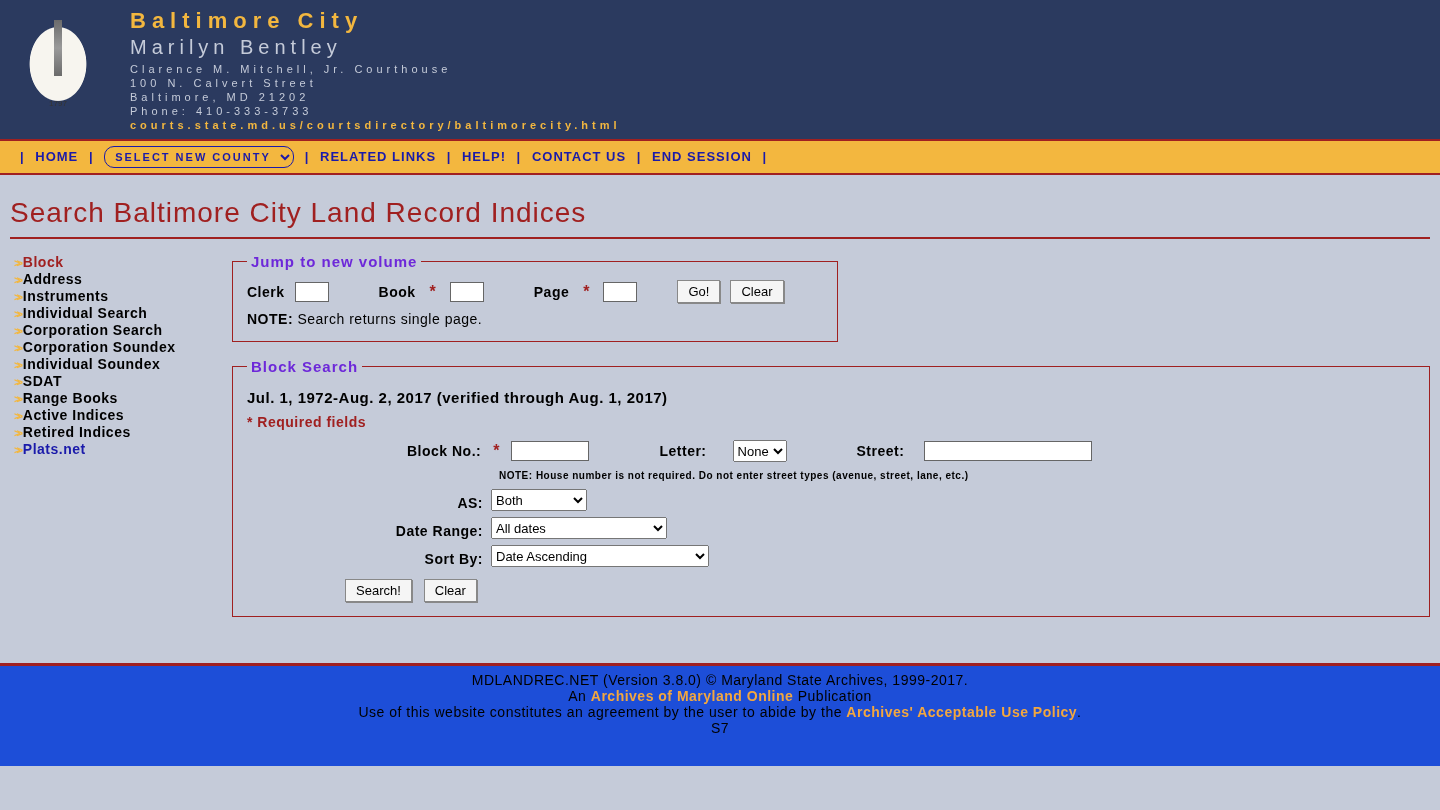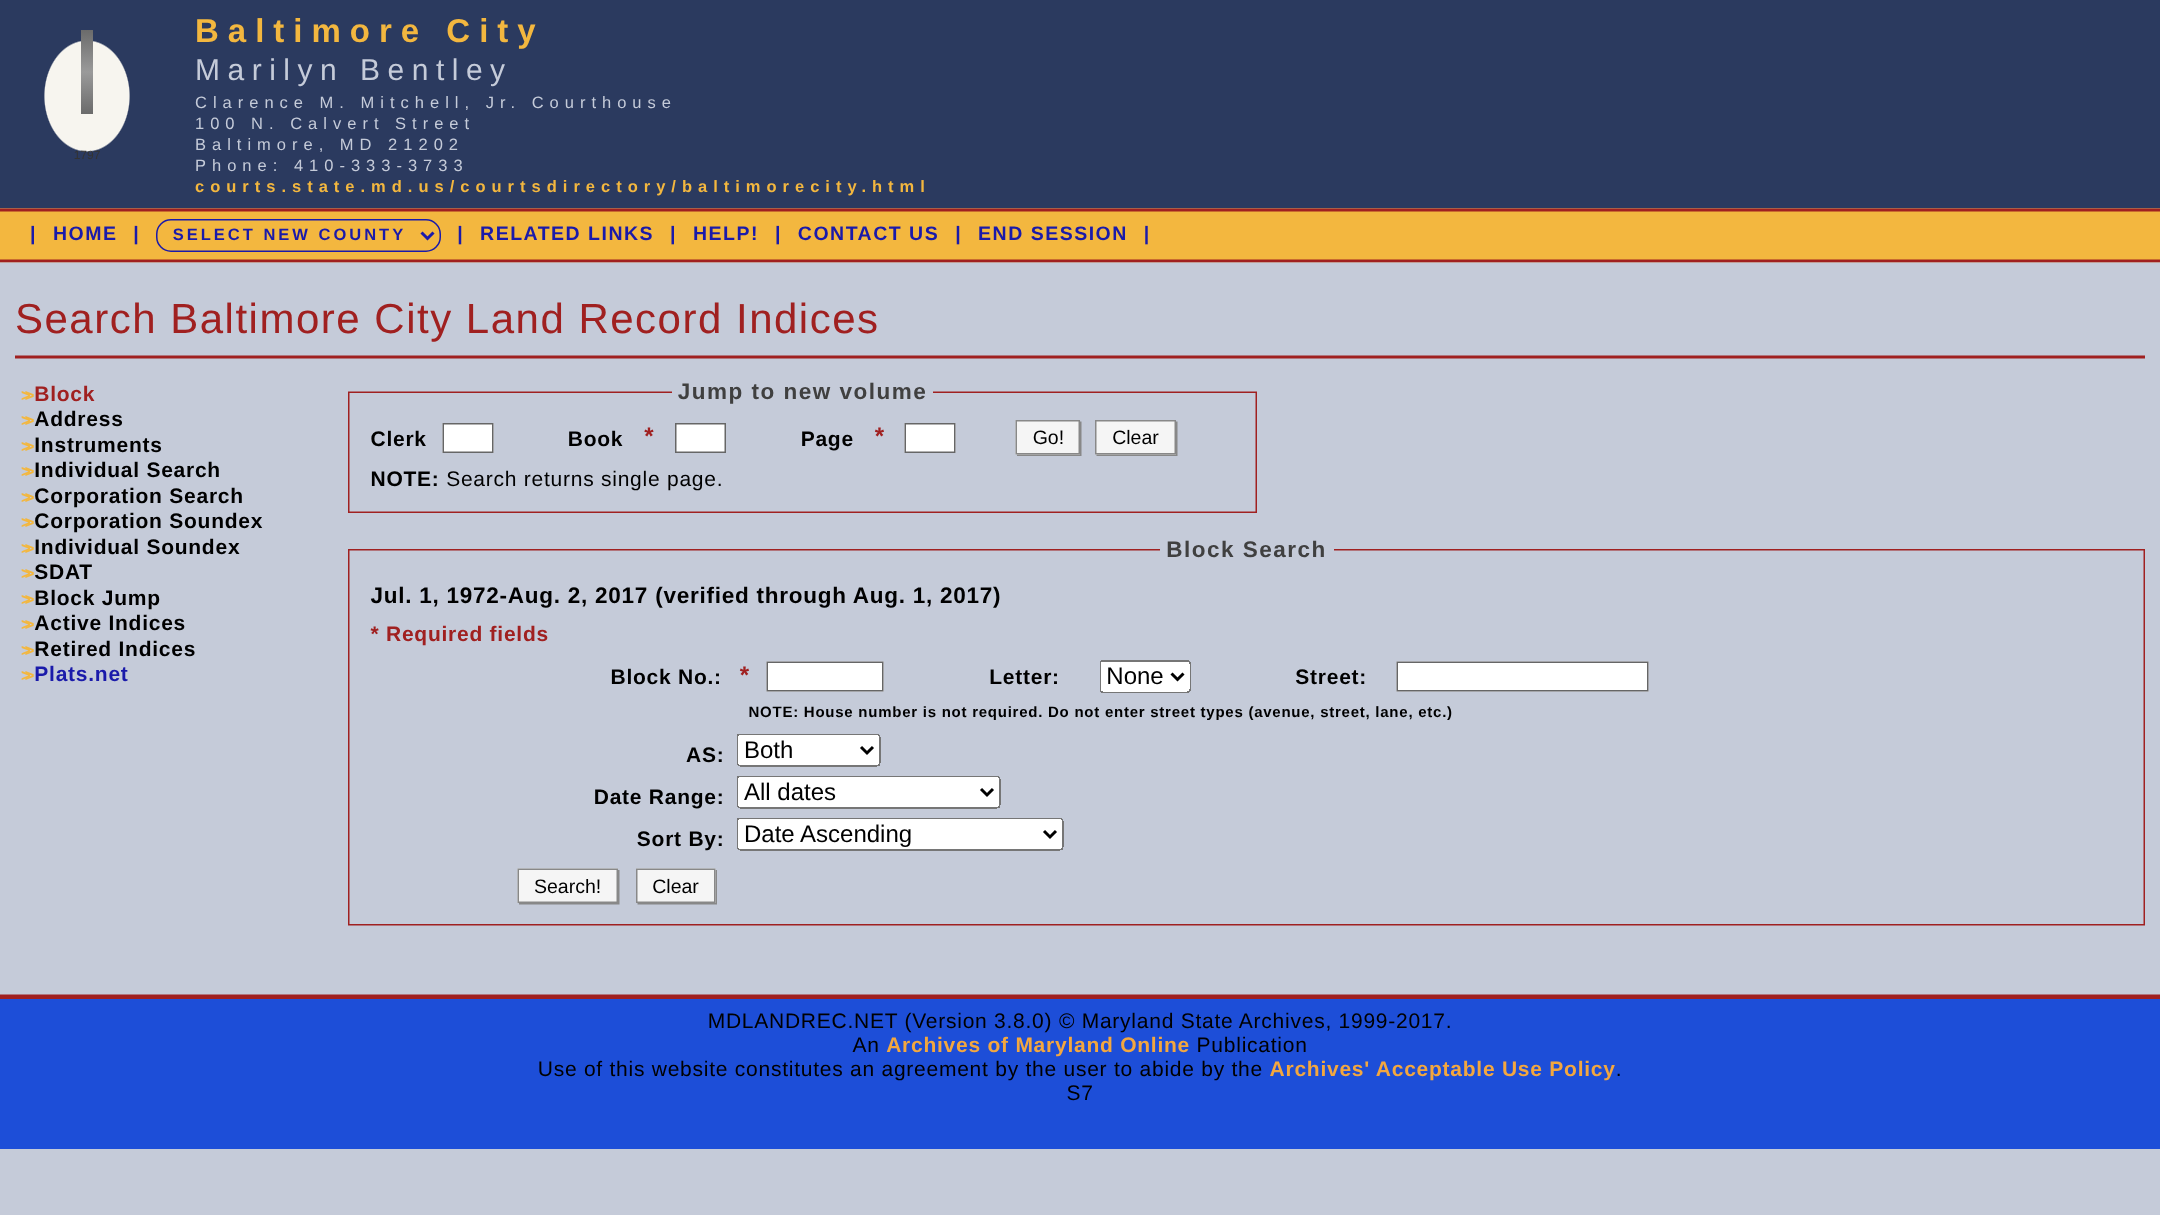--- a/index.html
+++ b/index.html
@@ -127,26 +127,25 @@
   .sidebar-item.active span.lbl { color: #a02020; }
   .sidebar-item.external span.lbl { color: #1a1aaa; }
   .forms { flex: 1; }
   fieldset {
     border: 1px solid #a02020;
     margin: 0 0 16px 0;
     padding: 10px 14px 14px 14px;
   }
   fieldset.jump { width: 606px; }
   legend {
-    color: #404040;
+    color: #6d28d9;
     font-weight: bold;
     font-size: 15px;
     padding: 0 4px;
     letter-spacing: 1px;
-    text-align: center;
   }
   .inline-row {
     display: flex;
     align-items: center;
     gap: 10px;
     flex-wrap: wrap;
   }
   .fld-label {
     font-weight: bold;
     font-size: 14px;
@@ -206,21 +205,21 @@
     gap: 70px;
     align-items: center;
   }
   .top-search-row .group {
     display: flex;
     align-items: center;
     gap: 8px;
   }
   select {
     font-family: inherit;
-    font-size: 16px;
+    font-size: 13px;
     height: 22px;
   }
   .note-line {
     font-size: 10px;
     letter-spacing: 0.5px;
     margin-left: 252px;
     margin-top: 8px;
     margin-bottom: 8px;
     font-weight: bold;
   }
@@ -286,21 +285,21 @@
   <div class="main-row">
     <div class="sidebar" id="sidebar">
         <div class="sidebar-item active"><span class="arrow">&gt;&gt;</span><span class="lbl">Block</span></div>
         <div class="sidebar-item "><span class="arrow">&gt;&gt;</span><span class="lbl">Address</span></div>
         <div class="sidebar-item "><span class="arrow">&gt;&gt;</span><span class="lbl">Instruments</span></div>
         <div class="sidebar-item "><span class="arrow">&gt;&gt;</span><span class="lbl">Individual Search</span></div>
         <div class="sidebar-item "><span class="arrow">&gt;&gt;</span><span class="lbl">Corporation Search</span></div>
         <div class="sidebar-item "><span class="arrow">&gt;&gt;</span><span class="lbl">Corporation Soundex</span></div>
         <div class="sidebar-item "><span class="arrow">&gt;&gt;</span><span class="lbl">Individual Soundex</span></div>
         <div class="sidebar-item "><span class="arrow">&gt;&gt;</span><span class="lbl">SDAT</span></div>
-        <div class="sidebar-item "><span class="arrow">&gt;&gt;</span><span class="lbl">Block Jump</span></div>
+        <div class="sidebar-item "><span class="arrow">&gt;&gt;</span><span class="lbl">Range Books</span></div>
         <div class="sidebar-item "><span class="arrow">&gt;&gt;</span><span class="lbl">Active Indices</span></div>
         <div class="sidebar-item "><span class="arrow">&gt;&gt;</span><span class="lbl">Retired Indices</span></div>
         <div class="sidebar-item external"><span class="arrow">&gt;&gt;</span><span class="lbl">Plats.net</span></div>
       </div>
 
     <div class="forms">
 
       <fieldset class="jump">
         <legend>Jump to new volume</legend>
         <div class="inline-row">

